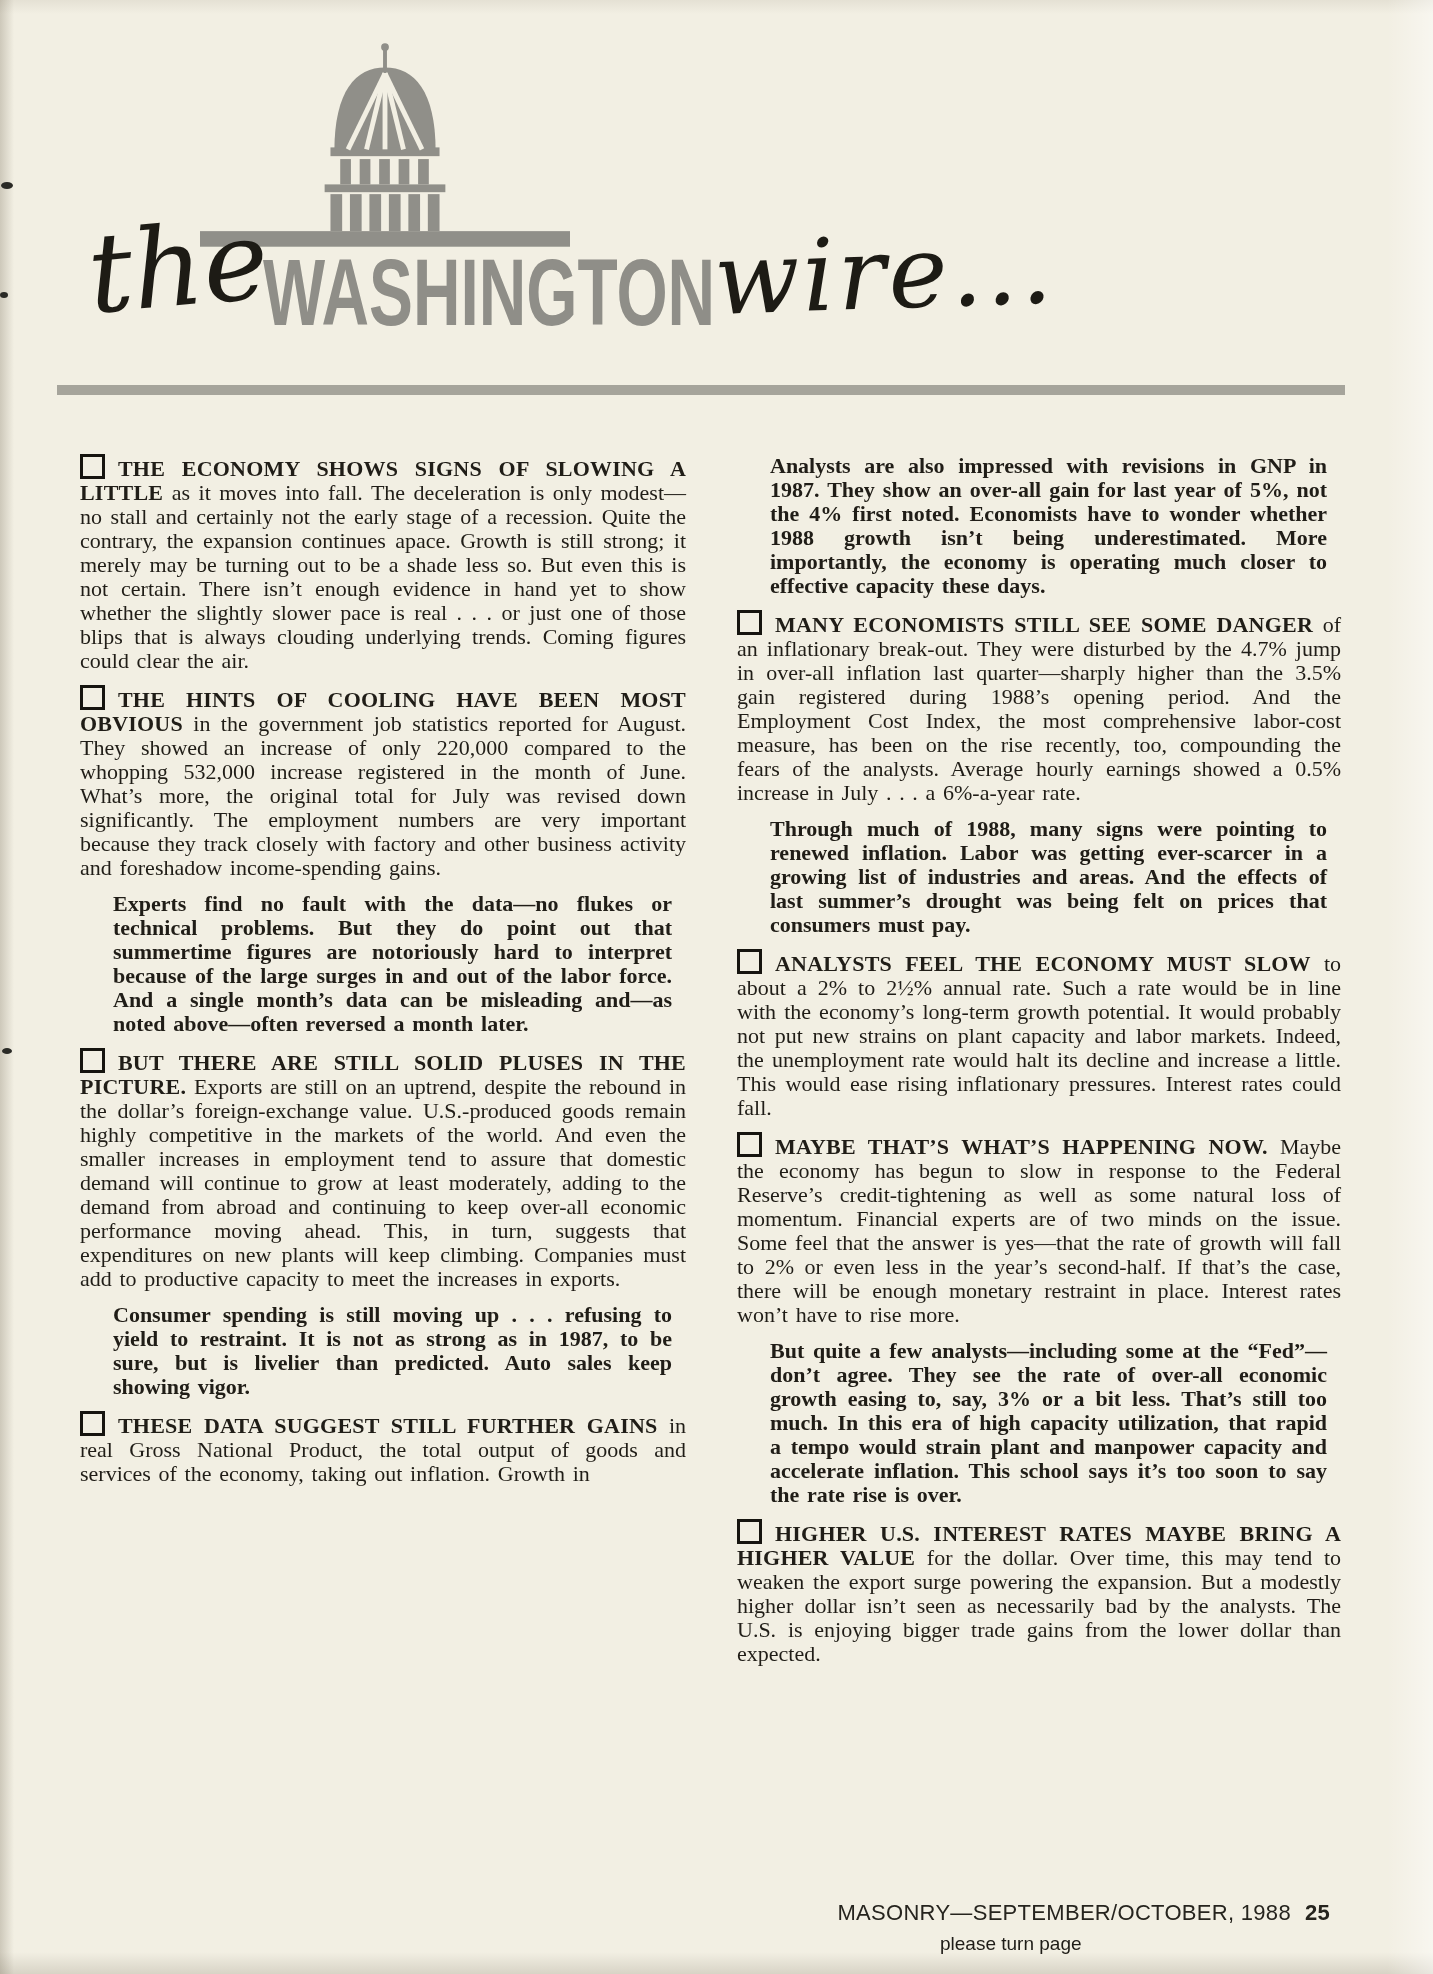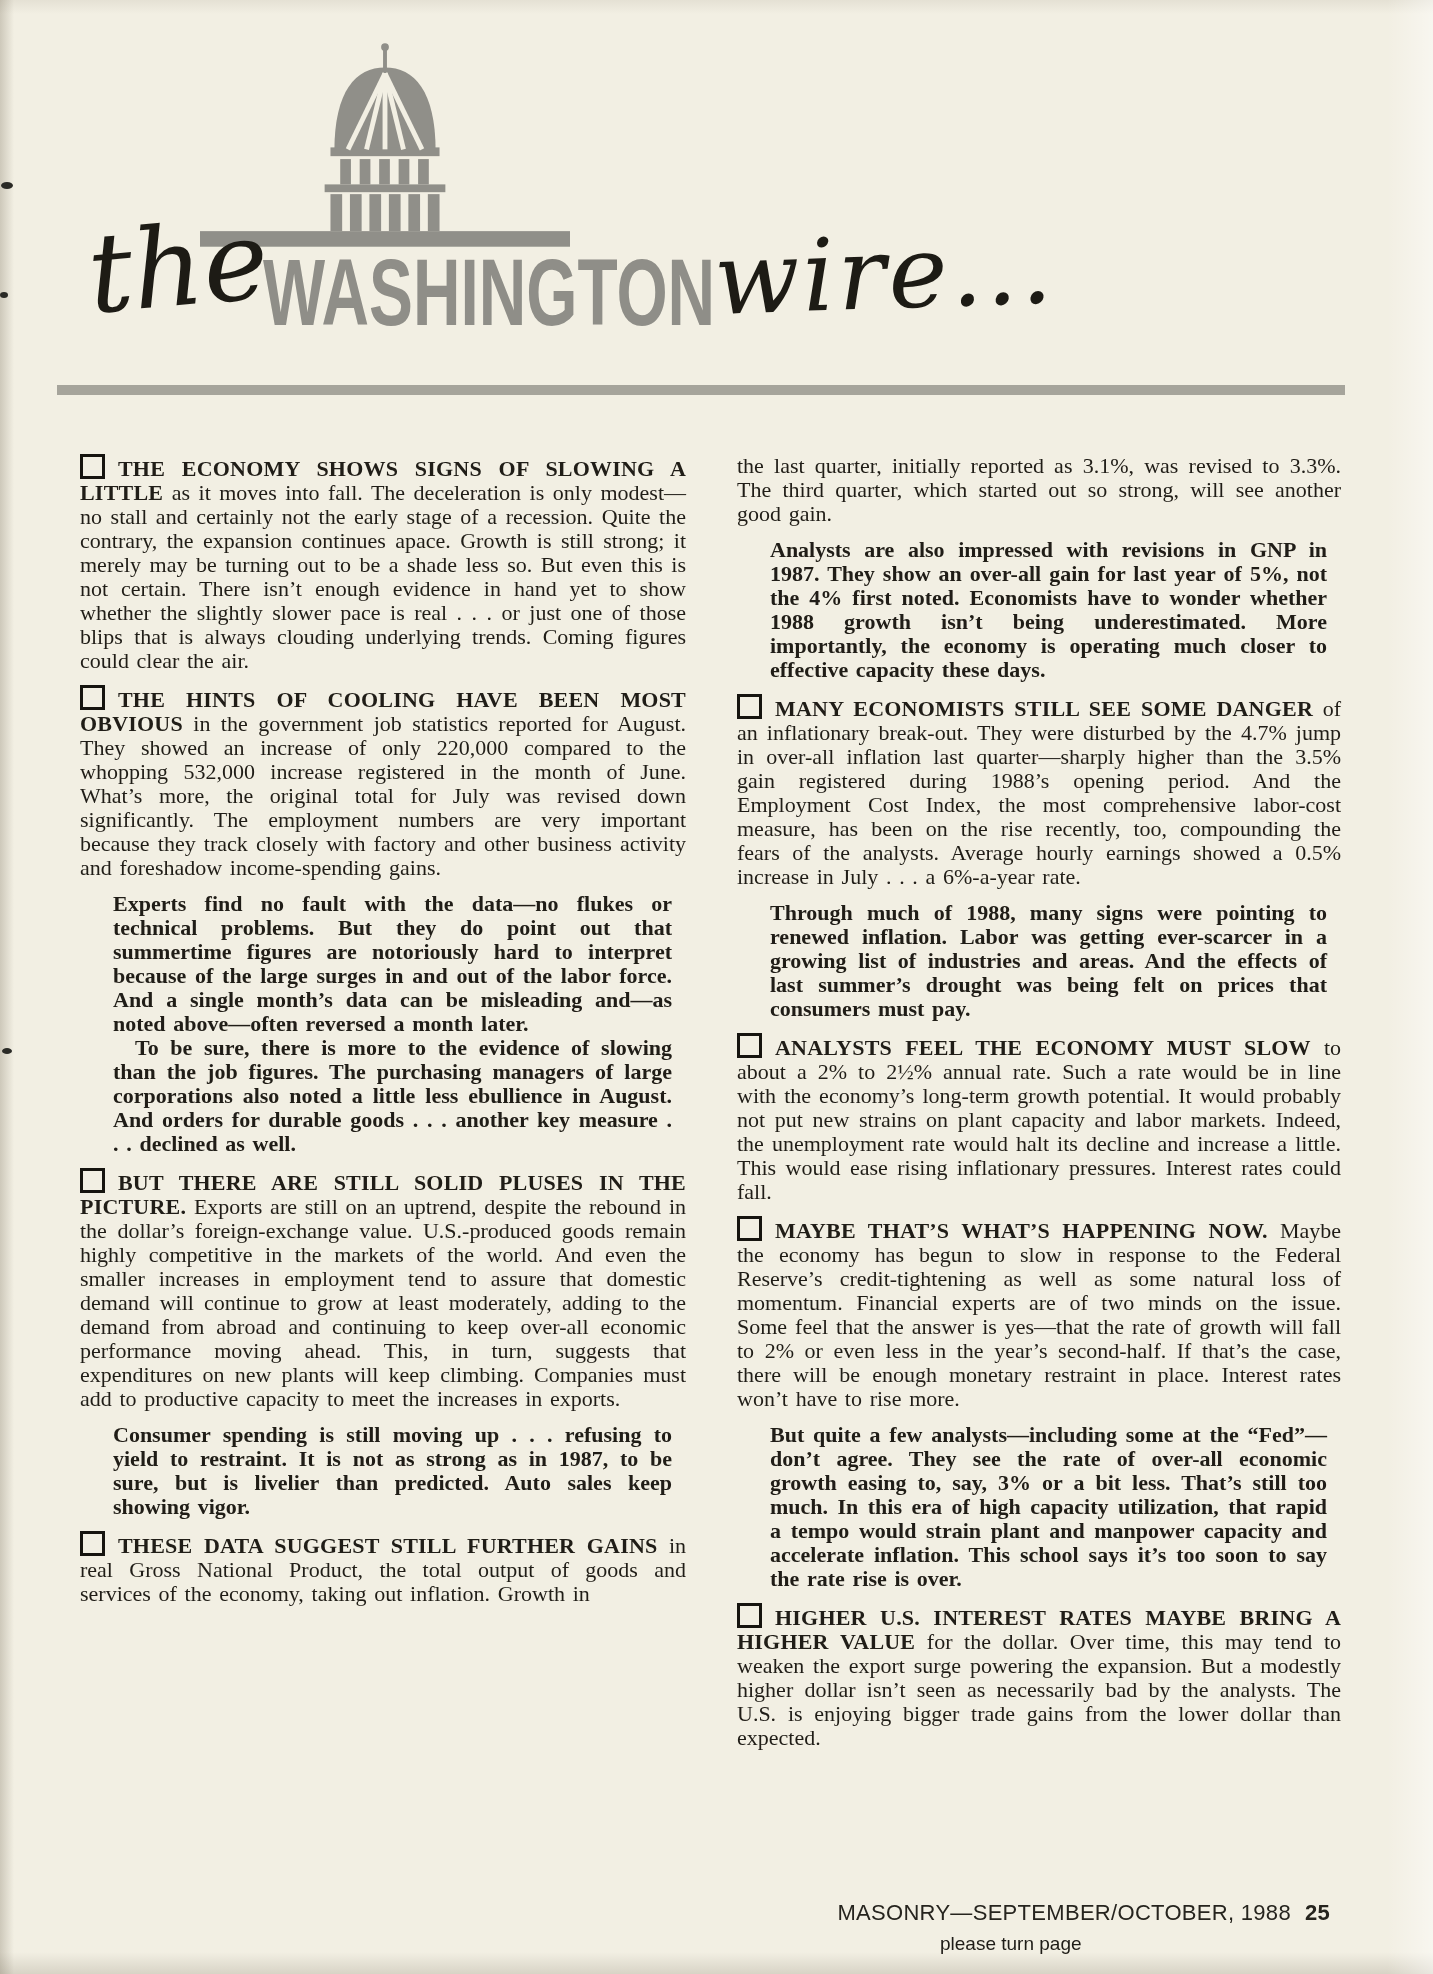--- a/index.html
+++ b/index.html
@@ -97,28 +97,26 @@
     <p class="wordmark">WASHINGTON</p>
     <p class="script script-wire">wire...</p>
   </div>
 
   <div class="rule"></div>
 
   <div class="col col-left">
     <p class="para"><span class="cbx"></span><b class="lead">THE ECONOMY SHOWS SIGNS OF SLOWING A LITTLE</b> <span>as it moves into fall. The deceleration is only modest—no stall and certainly not the early stage of a recession. Quite the contrary, the expansion continues apace. Growth is still strong; it merely may be turning out to be a shade less so. But even this is not certain. There isn’t enough evidence in hand yet to show whether the slightly slower pace is real . . . or just one of those blips that is always clouding underlying trends. Coming figures could clear the air.</span></p>
     <p class="para"><span class="cbx"></span><b class="lead">THE HINTS OF COOLING HAVE BEEN MOST OBVIOUS</b> <span>in the government job statistics reported for August. They showed an increase of only 220,000 compared to the whopping 532,000 increase registered in the month of June. What’s more, the original total for July was revised down significantly. The employment numbers are very important because they track closely with factory and other business activity and foreshadow income-spending gains.</span></p>
     <p class="para bold-note">Experts find no fault with the data—no flukes or technical problems. But they do point out that summertime figures are notoriously hard to interpret because of the large surges in and out of the labor force. And a single month’s data can be misleading and—as noted above—often reversed a month later.</p>
-    <p class="para bold-note bold-cont">To be sure, there is more to the evidence of slowing than the job figures. The purchasing managers of large corporations also noted a little less ebullience in August. And orders for durable goods . . . another key measure . . . declined as well.</p>
     <p class="para"><span class="cbx"></span><b class="lead">BUT THERE ARE STILL SOLID PLUSES IN THE PICTURE.</b> <span>Exports are still on an uptrend, despite the rebound in the dollar’s foreign-exchange value. U.S.-produced goods remain highly competitive in the markets of the world. And even the smaller increases in employment tend to assure that domestic demand will continue to grow at least moderately, adding to the demand from abroad and continuing to keep over-all economic performance moving ahead. This, in turn, suggests that expenditures on new plants will keep climbing. Companies must add to productive capacity to meet the increases in exports.</span></p>
     <p class="para bold-note">Consumer spending is still moving up . . . refusing to yield to restraint. It is not as strong as in 1987, to be sure, but is livelier than predicted. Auto sales keep showing vigor.</p>
     <p class="para"><span class="cbx"></span><b class="lead">THESE DATA SUGGEST STILL FURTHER GAINS</b> <span>in real Gross National Product, the total output of goods and services of the economy, taking out inflation. Growth in</span></p>
   </div>
 
   <div class="col col-right">
-    <p class="para">the last quarter, initially reported as 3.1%, was revised to 3.3%. The third quarter, which started out so strong, will see another good gain.</p>
     <p class="para bold-note">Analysts are also impressed with revisions in GNP in 1987. They show an over-all gain for last year of 5%, not the 4% first noted. Economists have to wonder whether 1988 growth isn’t being underestimated. More importantly, the economy is operating much closer to effective capacity these days.</p>
     <p class="para"><span class="cbx"></span><b class="lead">MANY ECONOMISTS STILL SEE SOME DANGER</b> <span>of an inflationary break-out. They were disturbed by the 4.7% jump in over-all inflation last quarter—sharply higher than the 3.5% gain registered during 1988’s opening period. And the Employment Cost Index, the most comprehensive labor-cost measure, has been on the rise recently, too, compounding the fears of the analysts. Average hourly earnings showed a 0.5% increase in July . . . a 6%-a-year rate.</span></p>
     <p class="para bold-note">Through much of 1988, many signs were pointing to renewed inflation. Labor was getting ever-scarcer in a growing list of industries and areas. And the effects of last summer’s drought was being felt on prices that consumers must pay.</p>
     <p class="para"><span class="cbx"></span><b class="lead">ANALYSTS FEEL THE ECONOMY MUST SLOW</b> <span>to about a 2% to 2½% annual rate. Such a rate would be in line with the economy’s long-term growth potential. It would probably not put new strains on plant capacity and labor markets. Indeed, the unemployment rate would halt its decline and increase a little. This would ease rising inflationary pressures. Interest rates could fall.</span></p>
     <p class="para"><span class="cbx"></span><b class="lead">MAYBE THAT’S WHAT’S HAPPENING NOW.</b> <span>Maybe the economy has begun to slow in response to the Federal Reserve’s credit-tightening as well as some natural loss of momentum. Financial experts are of two minds on the issue. Some feel that the answer is yes—that the rate of growth will fall to 2% or even less in the year’s second-half. If that’s the case, there will be enough monetary restraint in place. Interest rates won’t have to rise more.</span></p>
     <p class="para bold-note">But quite a few analysts—including some at the “Fed”—don’t agree. They see the rate of over-all economic growth easing to, say, 3% or a bit less. That’s still too much. In this era of high capacity utilization, that rapid a tempo would strain plant and manpower capacity and accelerate inflation. This school says it’s too soon to say the rate rise is over.</p>
     <p class="para"><span class="cbx"></span><b class="lead">HIGHER U.S. INTEREST RATES MAYBE BRING A HIGHER VALUE</b> <span>for the dollar. Over time, this may tend to weaken the export surge powering the expansion. But a modestly higher dollar isn’t seen as necessarily bad by the analysts. The U.S. is enjoying bigger trade gains from the lower dollar than expected.</span></p>
   </div>
 
   <p class="turn-page">please turn page</p>

